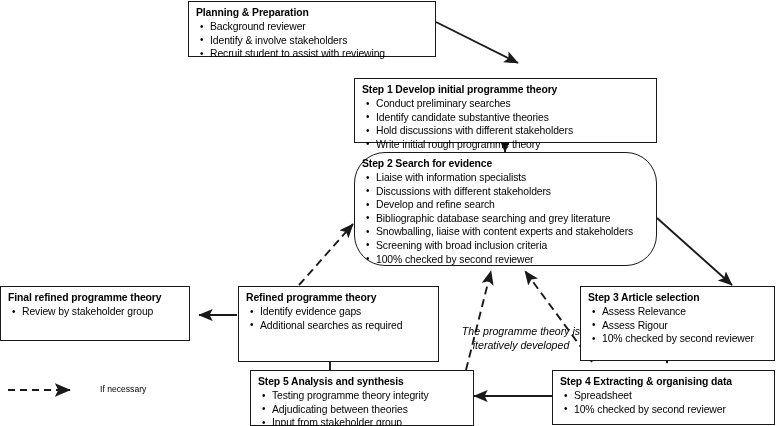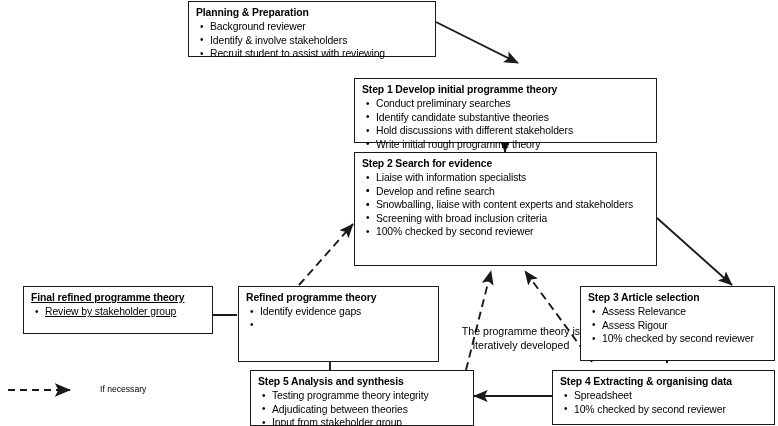--- a/index.html
+++ b/index.html
@@ -57,20 +57,21 @@
   }
   .box ul li .bul {
     position: absolute;
     left: 4px;
     top: -0.5px;
     font-size: 10px;
     line-height: 13.6px;
   }
   .annotation {
     position: absolute;
+    font-style: italic;
     font-size: 10.6px;
     line-height: 13.6px;
     color: #000000;
     text-align: center;
     width: 132px;
     z-index: 6;
   }
   .legend {
     position: absolute;
     z-index: 6;
@@ -131,27 +132,27 @@
   <div class="box" style="left:354px; top:66px; width:303px; height:65px;margin-top:12px;">
     <div class="title">Step 1 Develop initial programme theory</div>
     <ul>
       <li><span class="bul">•</span><span>Conduct preliminary searches</span></li>
       <li><span class="bul">•</span><span>Identify candidate substantive theories</span></li>
       <li><span class="bul">•</span><span>Hold discussions with different stakeholders</span></li>
       <li><span class="bul">•</span><span>Write initial rough programme theory</span></li>
     </ul>
   </div>
 
-  <div class="box" style="left:354px; top:152px; width:303px; height:114px;">
+  <div class="box" style="left:354px; top:152px; width:303px; height:114px;border-radius:31px;">
     <div class="title">Step 2 Search for evidence</div>
     <ul>
       <li><span class="bul">•</span><span>Liaise with information specialists</span></li>
-      <li><span class="bul">•</span></li>
+      <li><span class="bul">•</span><span>Discussions with different stakeholders</span></li>
       <li><span class="bul">•</span><span>Develop and refine search</span></li>
-      <li><span class="bul">•</span></li>
+      <li><span class="bul">•</span><span>Bibliographic database searching and grey literature</span></li>
       <li><span class="bul">•</span><span>Snowballing, liaise with content experts and stakeholders</span></li>
       <li><span class="bul">•</span><span>Screening with broad inclusion criteria</span></li>
       <li><span class="bul">•</span><span>100% checked by second reviewer</span></li>
     </ul>
   </div>
 
   <div class="box" style="left:580px; top:286px; width:195px; height:75px;">
     <div class="title">Step 3 Article selection</div>
     <ul>
       <li><span class="bul">•</span><span>Assess Relevance</span></li>
@@ -174,25 +175,25 @@
       <li><span class="bul">•</span><span>Testing programme theory integrity</span></li>
       <li><span class="bul">•</span><span>Adjudicating between theories</span></li>
       <li><span class="bul">•</span><span>Input from stakeholder group</span></li>
     </ul>
   </div>
 
   <div class="box" style="left:238px; top:286px; width:201px; height:76px;">
     <div class="title">Refined programme theory</div>
     <ul>
       <li><span class="bul">•</span><span>Identify evidence gaps</span></li>
-      <li><span class="bul">•</span></li>
-    </ul>
-  </div>
-
-  <div class="box" style="left:23px; top:286px; width:190px; height:48px;text-decoration:underline;">
+      <li><span class="bul">•</span><span>Additional searches as required</span></li>
+    </ul>
+  </div>
+
+  <div class="box" style="left:0; top:286px; width:190px; height:55px;">
     <div class="title">Final refined programme theory</div>
     <ul>
       <li><span class="bul">•</span><span>Review by stakeholder group</span></li>
     </ul>
   </div>
 
   <div class="annotation" style="left:455px; top:325px;">The programme theory is iteratively developed</div>
 
   <div class="legend" style="left:0px; top:390px;">
     <span class="legend-label">If necessary</span>

